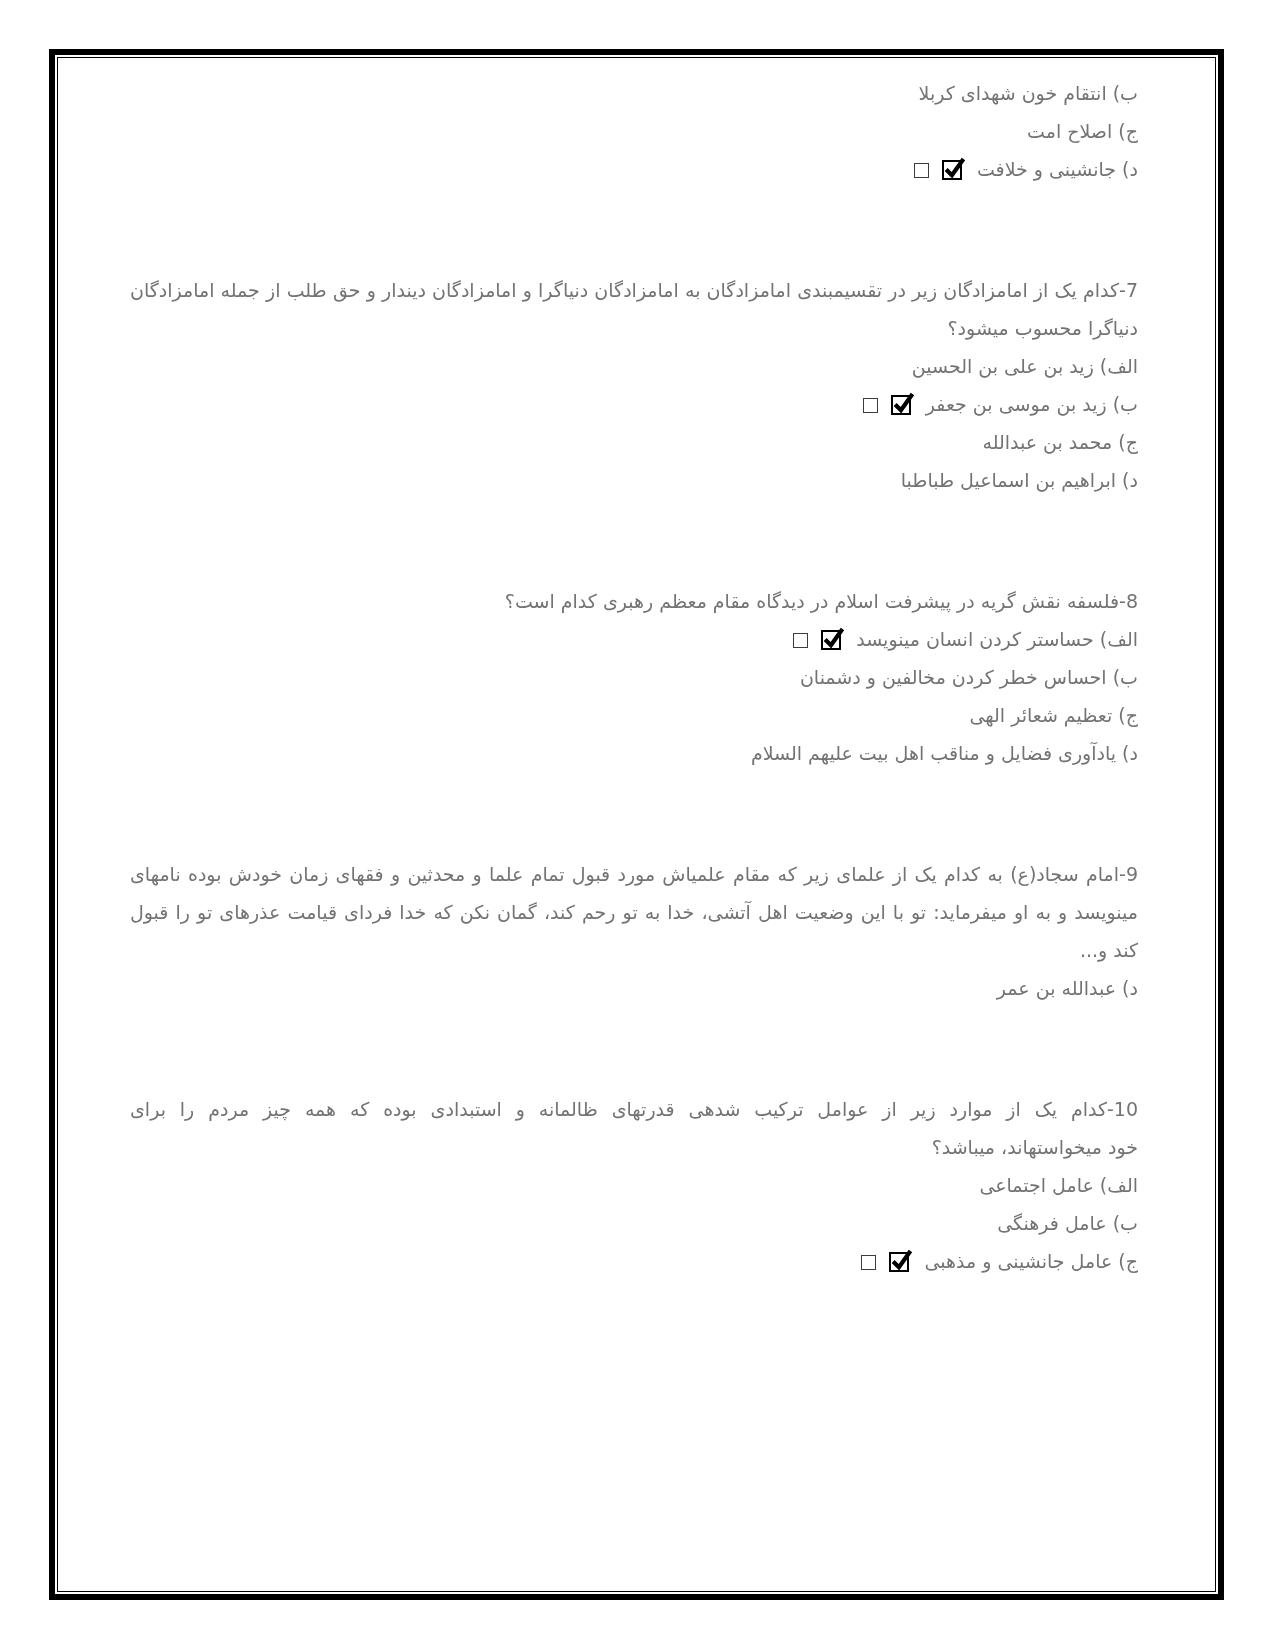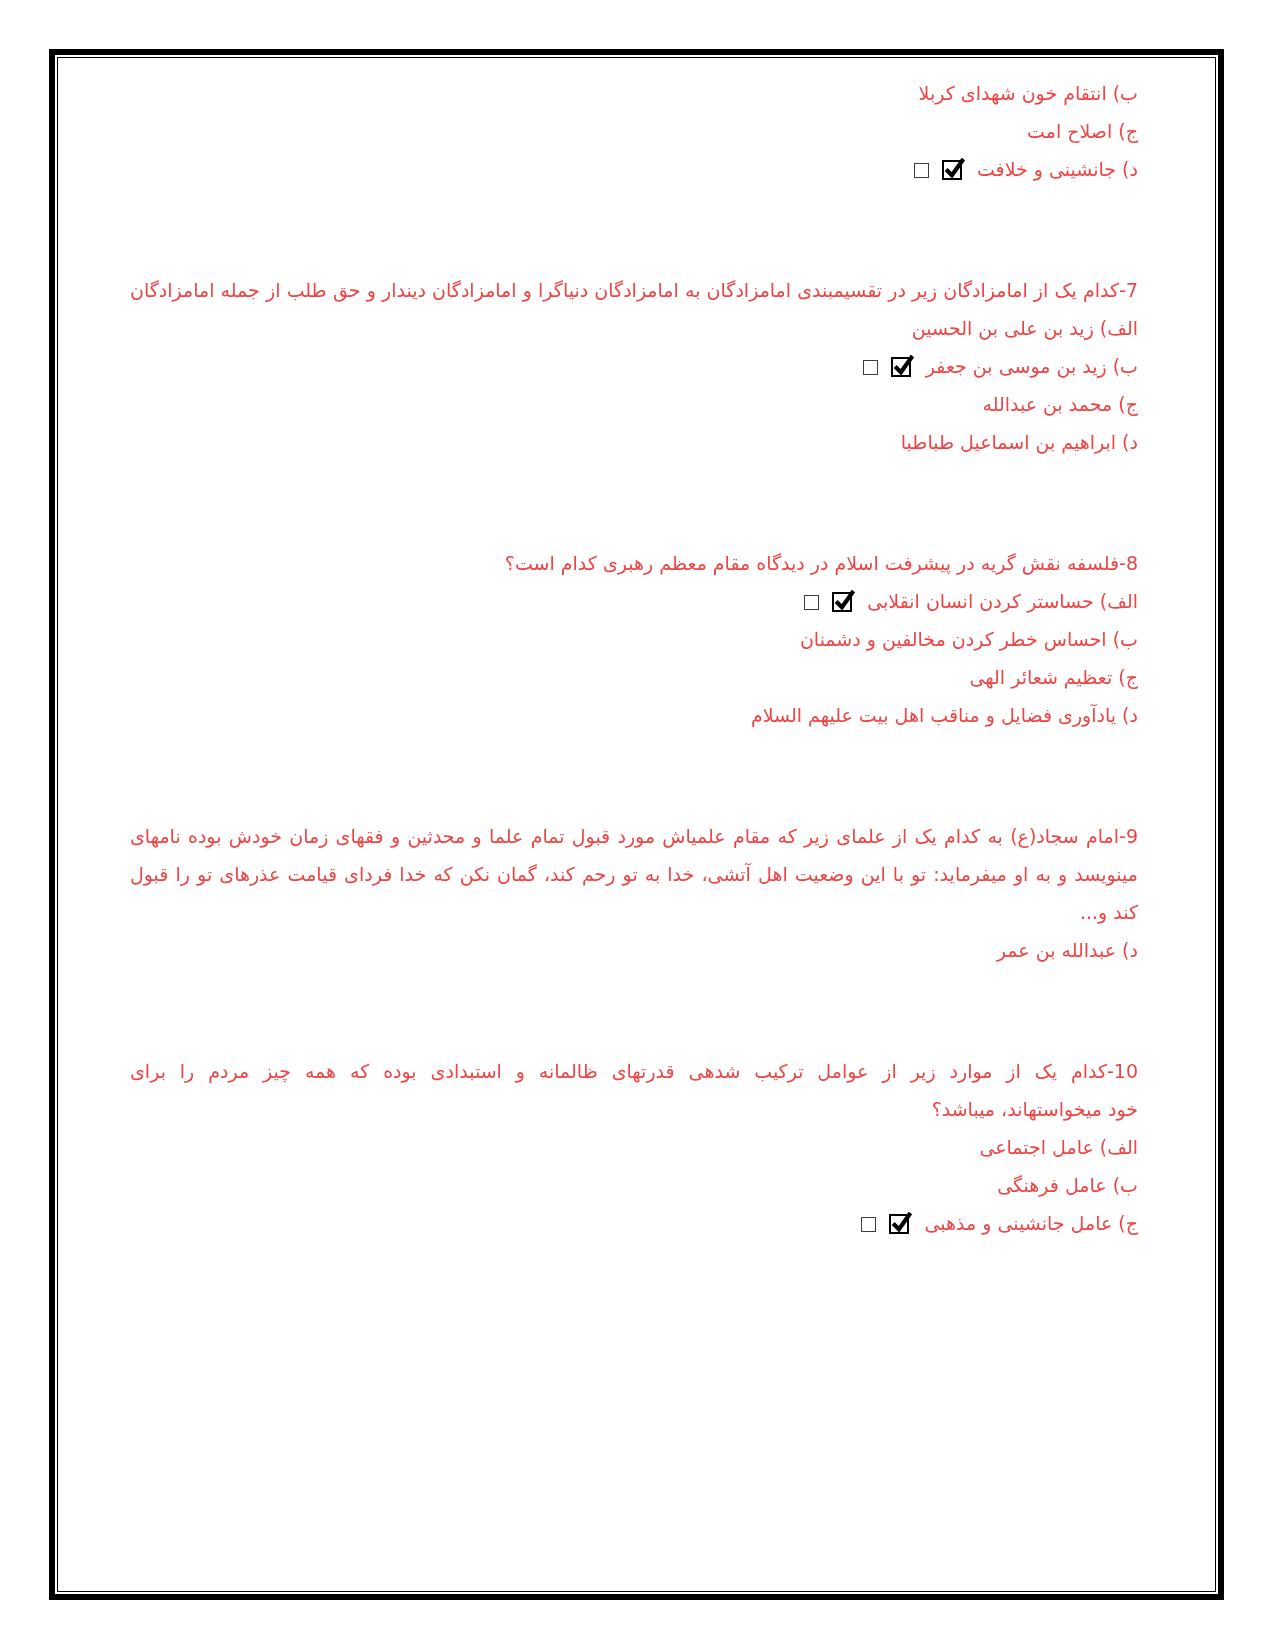--- a/index.html
+++ b/index.html
@@ -26,21 +26,21 @@
   .content{
     position:absolute;
     top:74px;
     right:137px;
     width:1008px;
     direction:rtl;
     unicode-bidi:embed;
     text-align:right;
     font-size:19px;
     line-height:38px;
-    color:#ef4444;
+    color:#737373;
   }
   .block{margin:0 0 83px 0;}
   .block:last-child{margin-bottom:0;}
   .line{height:38px;white-space:nowrap;}
   .line.just{
     white-space:normal;
     text-align:justify;
     text-align-last:justify;
     overflow:hidden;
   }
@@ -89,20 +89,21 @@
         <span>د) جانشینی و خلافت</span>
         <span class="cb cb-checked"><svg viewBox="0 0 20 20">
               <path d="M3 11 L8.5 16.5 L19.5 1"></path>
             </svg></span>
         <span class="cb cb-empty"></span>
       </div>
     </section>
 
     <section class="block">
       <div class="line just">7-کدام یک از امامزادگان زیر در تقسیمبندی امامزادگان به امامزادگان دنیاگرا و امامزادگان دیندار و حق طلب از جمله امامزادگان</div>
+      <div class="line">دنیاگرا محسوب میشود؟</div>
       <div class="line">
         <span>الف) زید بن علی بن الحسین</span>
       </div>
       <div class="line">
         <span>ب) زید بن موسی بن جعفر</span>
         <span class="cb cb-checked"><svg viewBox="0 0 20 20">
               <path d="M3 11 L8.5 16.5 L19.5 1"></path>
             </svg></span>
         <span class="cb cb-empty"></span>
       </div>
@@ -110,21 +111,21 @@
         <span>ج) محمد بن عبدالله</span>
       </div>
       <div class="line">
         <span>د) ابراهیم بن اسماعیل طباطبا</span>
       </div>
     </section>
 
     <section class="block">
       <div class="line">8-فلسفه نقش گریه در پیشرفت اسلام در دیدگاه مقام معظم رهبری کدام است؟</div>
       <div class="line">
-        <span>الف) حساستر کردن انسان انقلابی</span>
+        <span>الف) حساستر کردن انسان مینویسد</span>
         <span class="cb cb-checked"><svg viewBox="0 0 20 20">
               <path d="M3 11 L8.5 16.5 L19.5 1"></path>
             </svg></span>
         <span class="cb cb-empty"></span>
       </div>
       <div class="line">
         <span>ب) احساس خطر کردن مخالفین و دشمنان</span>
       </div>
       <div class="line">
         <span>ج) تعظیم شعائر الهی</span>

